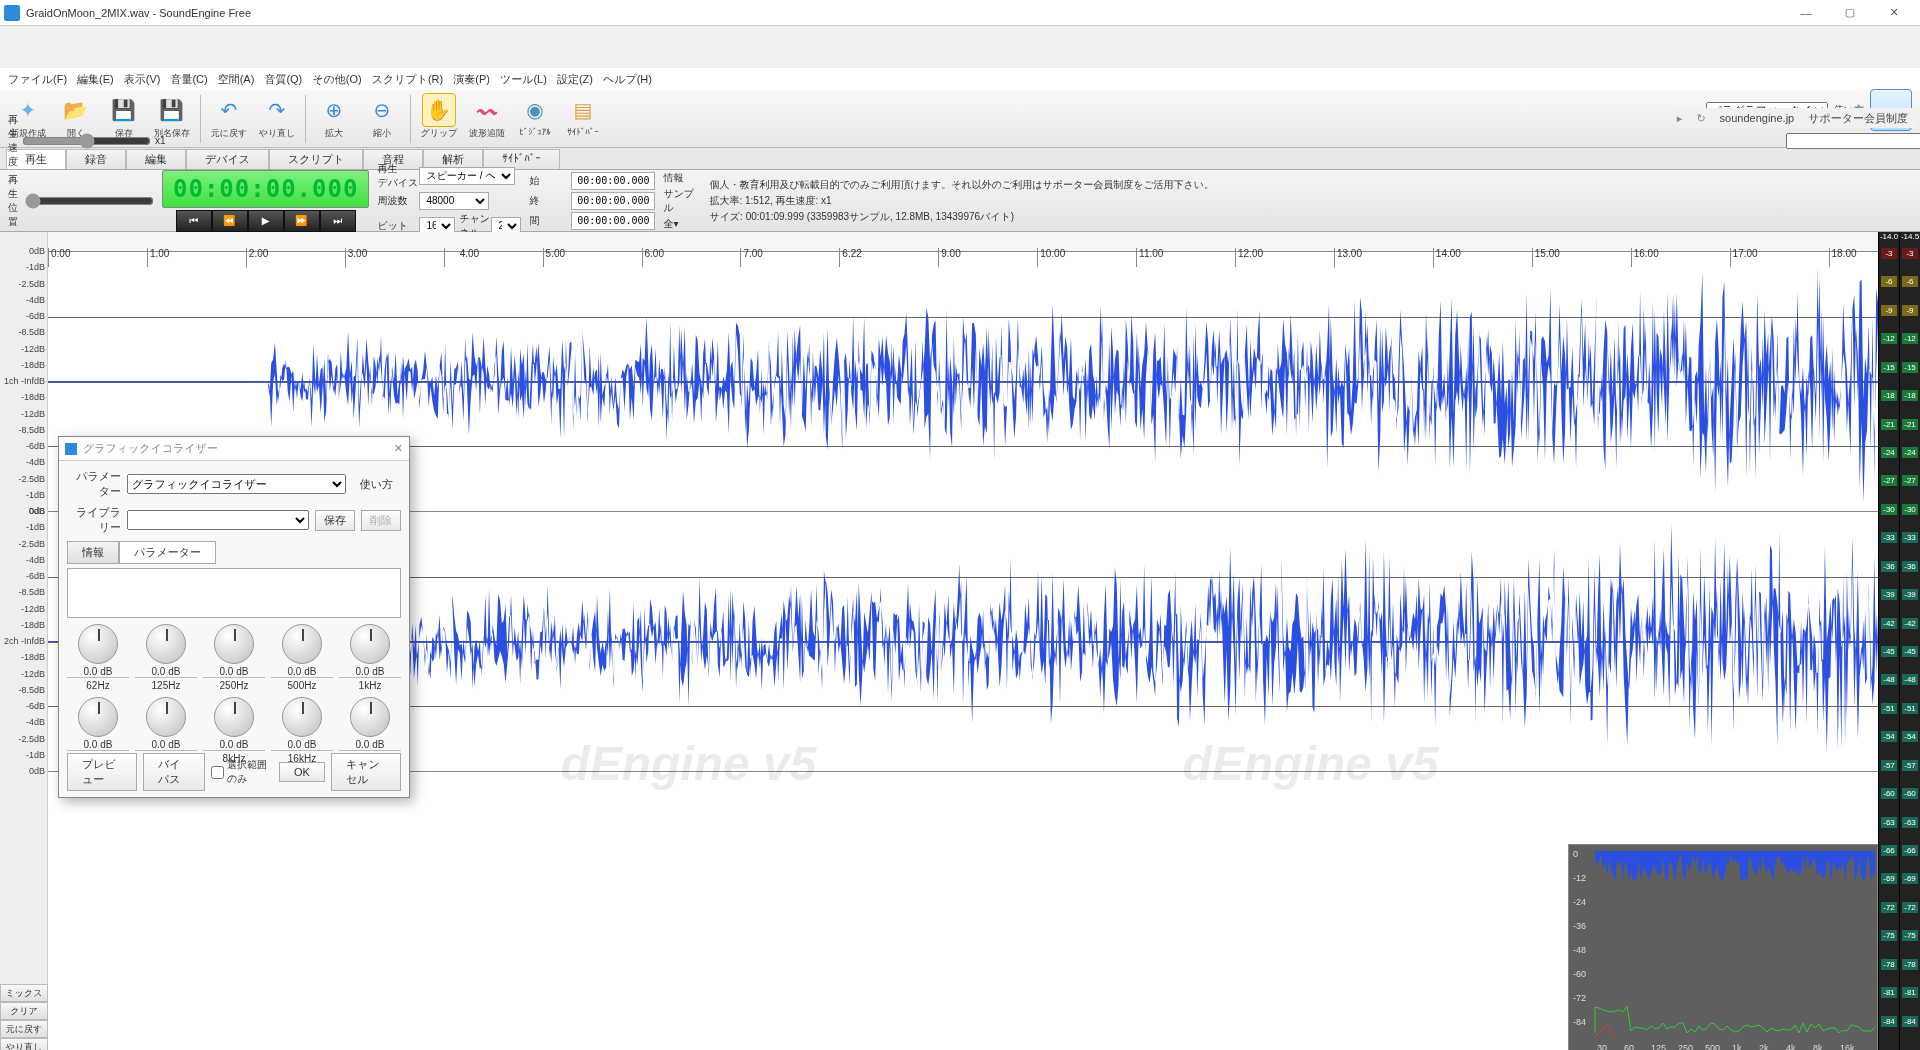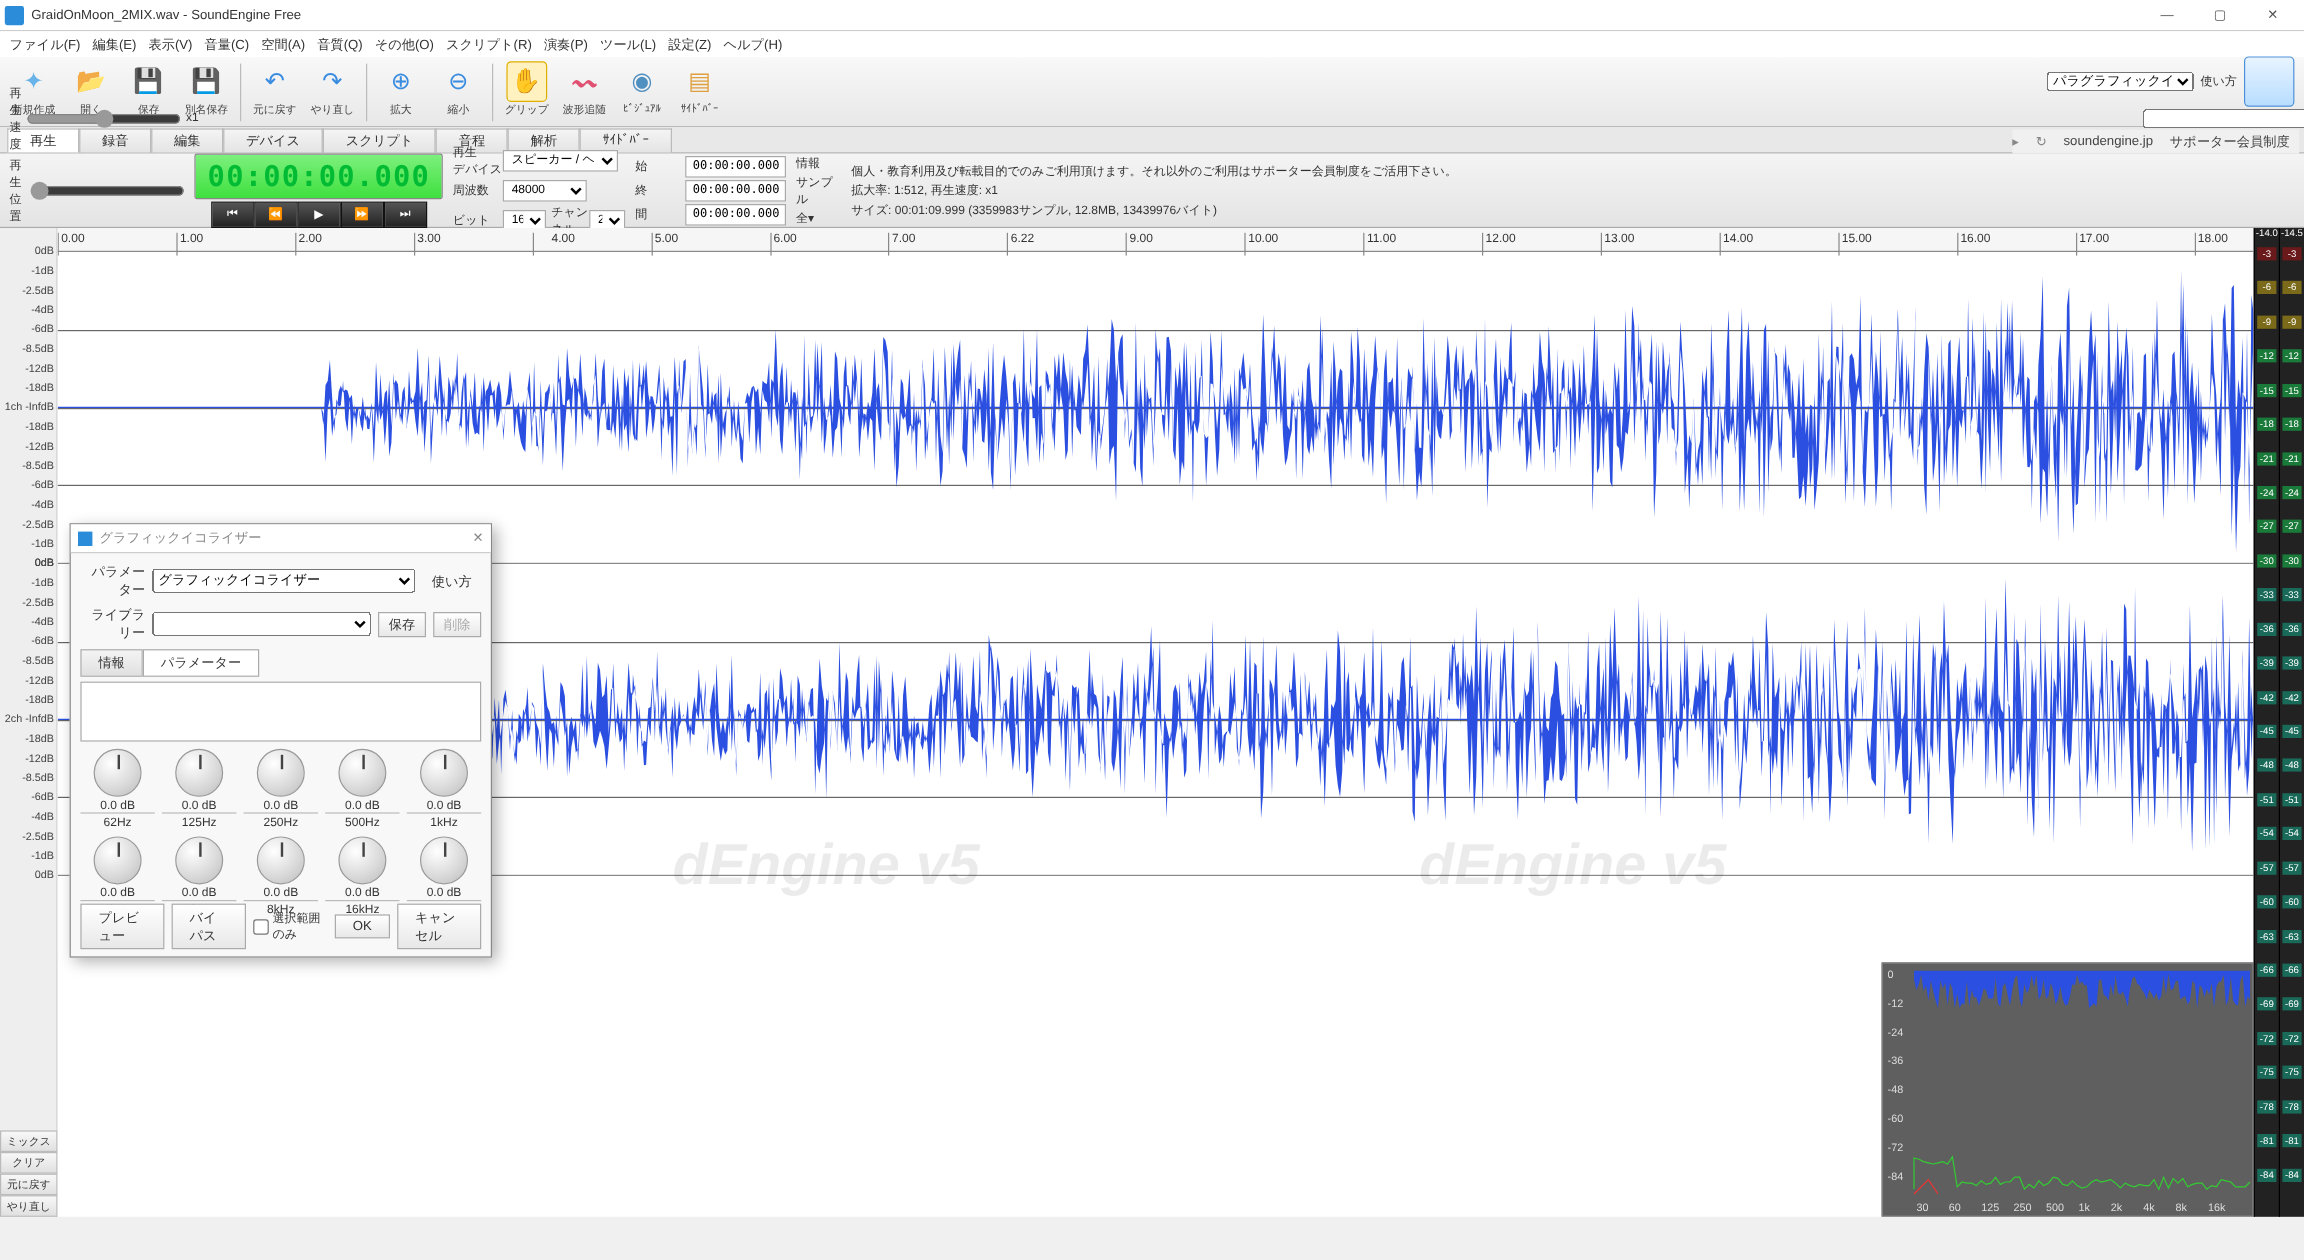--- a/index.html
+++ b/index.html
@@ -1,21 +1,21 @@
 <!DOCTYPE html>
 <html><head>
 <meta charset="utf-8">
 <style>
 * { margin: 0; padding: 0; box-sizing: border-box; font-family: "Meiryo UI", "MS PGothic", sans-serif; }
 body { background: #f0f0f0; width: 1920px; height: 1050px; overflow: hidden; font-size: 11px; color: #333; }
 .titlebar { height: 26px; background: #fff; display: flex; align-items: center; padding: 0 4px; border-bottom: 1px solid #ccc; }
 .titlebar .icon { width: 16px; height: 16px; background: #2b8cd9; margin-right: 6px; border-radius: 2px; }
 .titlebar .spacer { flex: 1; }
 .winbtn { width: 44px; height: 24px; display: flex; align-items: center; justify-content: center; color: #555; }
-.menubar { height: 22px; background: #fff; display: flex; align-items: center; padding: 0 4px; color: #333; gap: 2px; }
+.menubar { height: 22px; background: #fff; display: flex; align-items: center; padding: 0 4px; color: #333; gap: 2px; margin-top: 42px; }
 .menubar .mitem { padding: 2px 4px; }
 .toolbar { height: 58px; background: linear-gradient(#f8f8f8,#e8e8e8); border-bottom: 1px solid #bbb; display: flex; align-items: center; padding: 2px 4px; gap: 0; }
 .toolbtnwrap { display: flex; flex-direction: column; align-items: center; width: 48px; height: 52px; }
 .toolbtn { width: 34px; height: 34px; border-radius: 4px; border: 1px solid transparent; display:flex; align-items:center; justify-content:center;}
 .toolbtn.active { background:#fff1c0; border:1px solid #e0b000;}
 .toolcap { font-size: 9px; color: #444; }
 .vsep { width: 1px; height: 48px; background: #bbb; margin: 0 4px; }
 .paragrow { margin-left:auto; display:flex; flex-direction:column; align-items:flex-end; gap:2px; padding-right:4px;}
 .paragrow .row { display:flex; align-items:center; gap:6px;}
 .paragrow select { width:122px; font-size:11px;}
@@ -37,21 +37,21 @@
 .fieldcol select,.fieldcol input { font-size:10px; height:18px; border:1px solid #aaa; background:#fff; padding:0 2px;}
 .timebox { width:84px; text-align:center; font-family:monospace;}
 .infotext { font-size:10px; color:#333; display:flex; flex-direction:column; gap:2px;}
 .bottomrow { display:flex; height:824px;}
 .leftgutter { width:48px; background:#eee; border-right:1px solid #ccc; position:relative;}
 .leftgutter .dbscale { position:absolute; right:2px; font-size:9px; color:#444; text-align:right;}
 .sidebuttons { position:absolute; bottom:0; left:0; width:48px; display:flex; flex-direction:column;}
 .sidebuttons .sb { height:18px; font-size:9px; background:linear-gradient(#f8f8f8,#e0e0e0); border:1px solid #bbb; display:flex; align-items:center; justify-content:center;}
 .waveformArea { flex:1; background:#fff; position:relative; overflow:hidden;}
 .timeruler { height:20px; border-bottom:1px solid #888; position:relative; background:#f6f6f6;}
-.timeruler .tick { position:absolute; top:4px; height:100%; border-left:1px solid #888; padding-left:2px; font-size:10px;}
+.timeruler .tick { position:absolute; top:16px; height:100%; border-left:1px solid #888; padding-left:2px; font-size:10px;}
 .wavech { position:relative; height:260px; border-bottom:1px solid #888;}
 .wavech svg { position:absolute; top:0; left:0; width:100%; height:100%;}
 .gridline { position:absolute; left:0; width:100%; border-top:1px solid #666;}
 .watermark { position:absolute; font-size:48px; font-style:italic; color:rgba(0,0,0,0.08); font-weight:bold;}
 .meters { width:42px; background:#222; display:flex;}
 .meterCol { width:21px; position:relative; border-left:1px solid #000;}
 .meterTop { position:absolute; top:0; width:100%; font-size:8px; color:#fff; text-align:center;}
 .meterSeg { position:absolute; left:2px; right:2px; height:11px; font-size:8px; color:#fff; text-align:center; line-height:11px;}
 .dialog { position:absolute; left:58px; top:436px; width:352px; height:362px; background:#f8f8f8; border:1px solid #888; box-shadow:4px 4px 12px rgba(0,0,0,0.3);}
 .dialog .dhdr { height:24px; background:#fff; border-bottom:1px solid #ccc; display:flex; align-items:center; padding:0 6px; font-size:11px; color:#888;}

